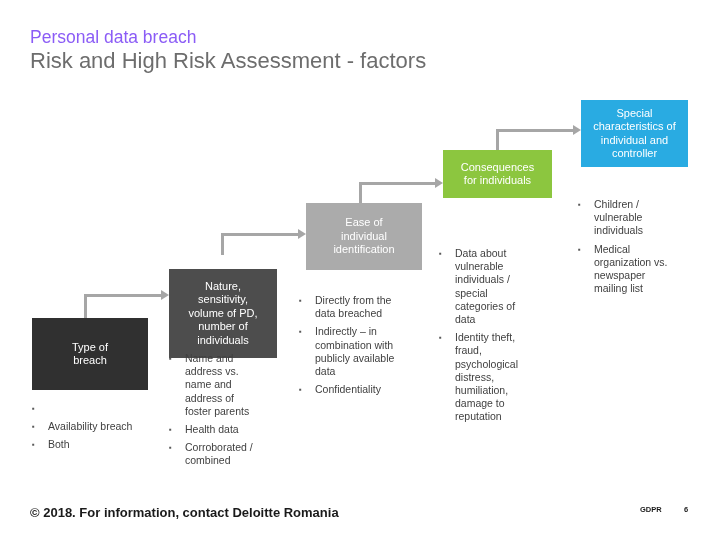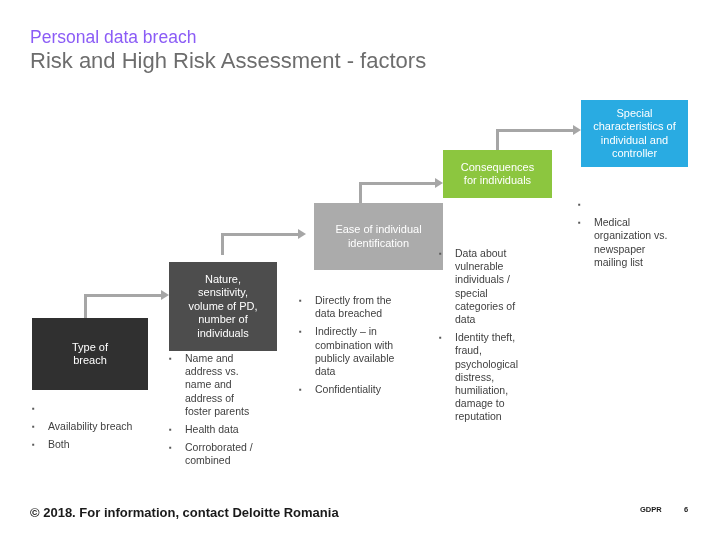--- a/index.html
+++ b/index.html
@@ -12,22 +12,22 @@
   .title-l1{font-size:17.5px;line-height:23px;color:#8b5cf6;}
   .title-l2{font-size:22px;line-height:23px;color:#6d6d6d;}
 
   
   .step-box{
     position:absolute;box-sizing:border-box;color:#ffffff;
     display:flex;align-items:center;justify-content:center;text-align:center;
     font-size:11px;line-height:13.5px;
   }
   .b0{left:32px;top:318px;width:116px;height:72px;padding:4px 25px;}
-  .b1{left:169px;top:262px;width:108px;height:89px;padding:4px 12px;}
-  .b2{left:306px;top:203px;width:129px;height:67px;padding:14px 15px;margin-left:8px;}
+  .b1{left:169px;top:269px;width:108px;height:89px;padding:4px 12px;}
+  .b2{left:306px;top:203px;width:116px;height:67px;padding:14px 15px;}
   .b3{left:443px;top:150px;width:109px;height:48px;padding:4px 14px;}
   .b4{left:581px;top:100px;width:107px;height:67px;padding:13px 6px;}
 
   
   .vline{position:absolute;width:3px;background:#a6a6a6;}
   .hline{position:absolute;height:3px;background:#a6a6a6;}
   .arrow{position:absolute;width:0;height:0;
     border-top:5px solid transparent;border-bottom:5px solid transparent;
     border-left:8px solid #a6a6a6;}
 
@@ -135,20 +135,21 @@
       </div>
     <div class="bi">
         <span class="bb">▪</span>
         <span class="bt">Identity theft, fraud, psychological distress, humiliation, damage to reputation</span>
       </div>
   </div>
 
   <div class="blist l4">
     <div class="bi">
         <span class="bb">▪</span>
+        <span class="bt">Children / vulnerable individuals</span>
       </div>
     <div class="bi">
         <span class="bb">▪</span>
         <span class="bt">Medical organization vs. newspaper mailing list</span>
       </div>
   </div>
 
   <div class="footer-left">© 2018. For information, contact Deloitte Romania</div>
   <div class="footer-doc">GDPR</div>
   <div class="footer-page">6</div>

